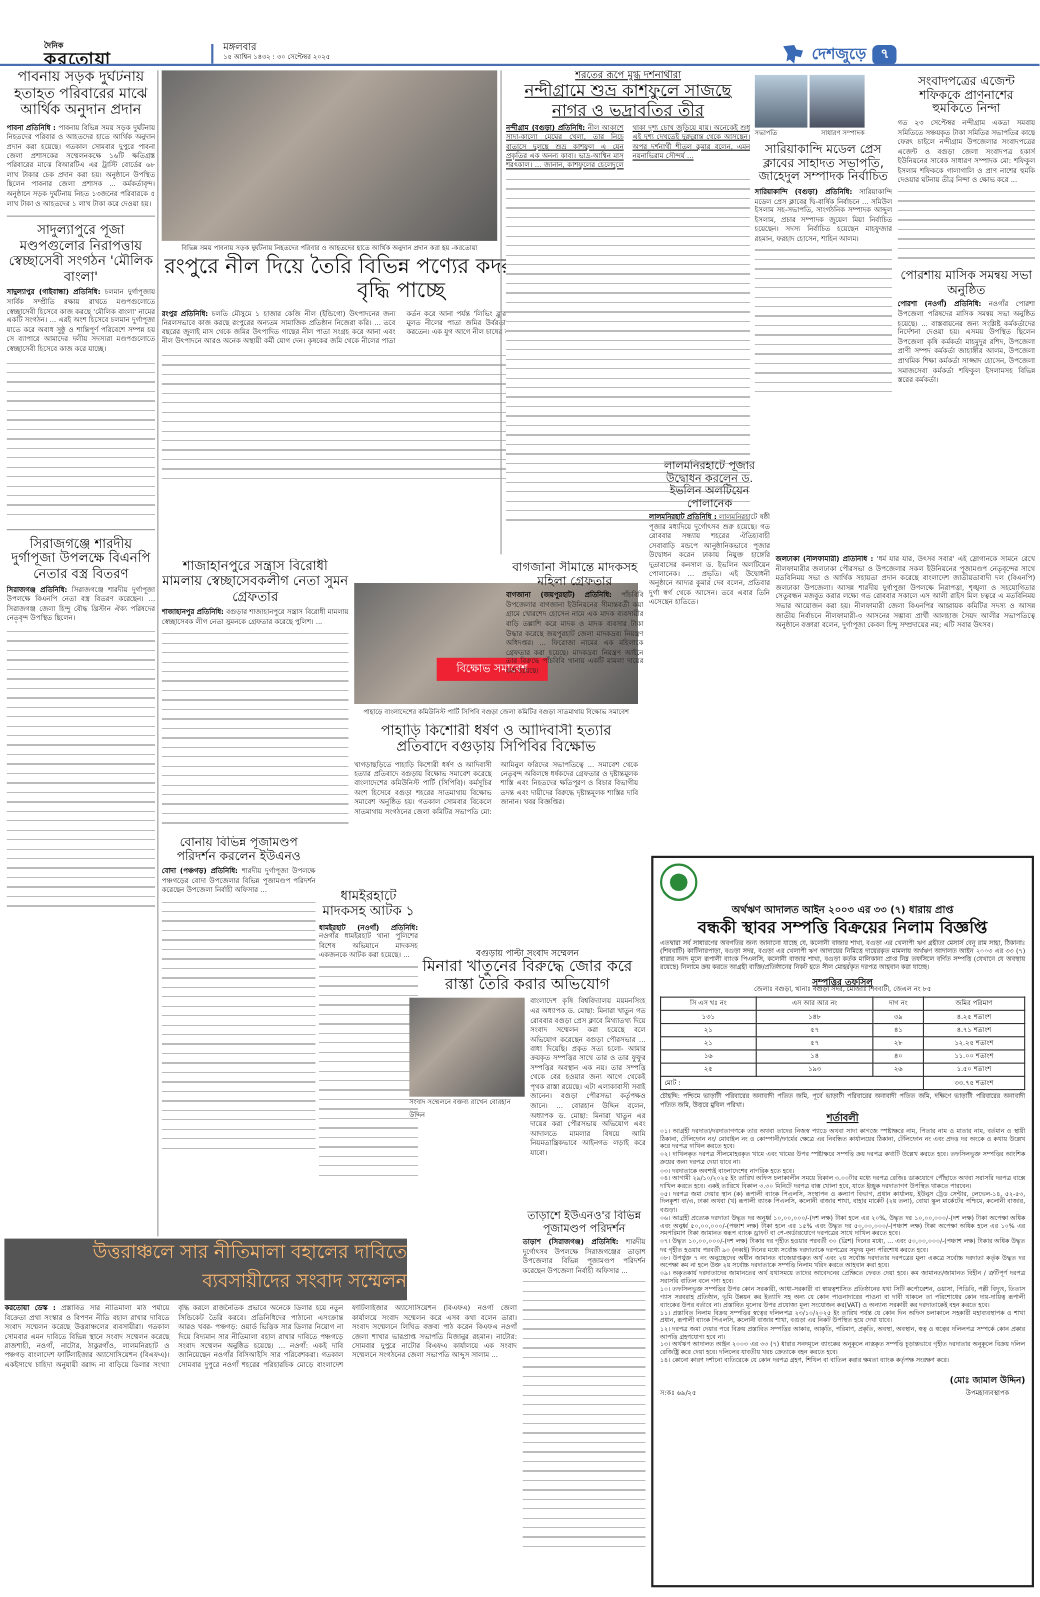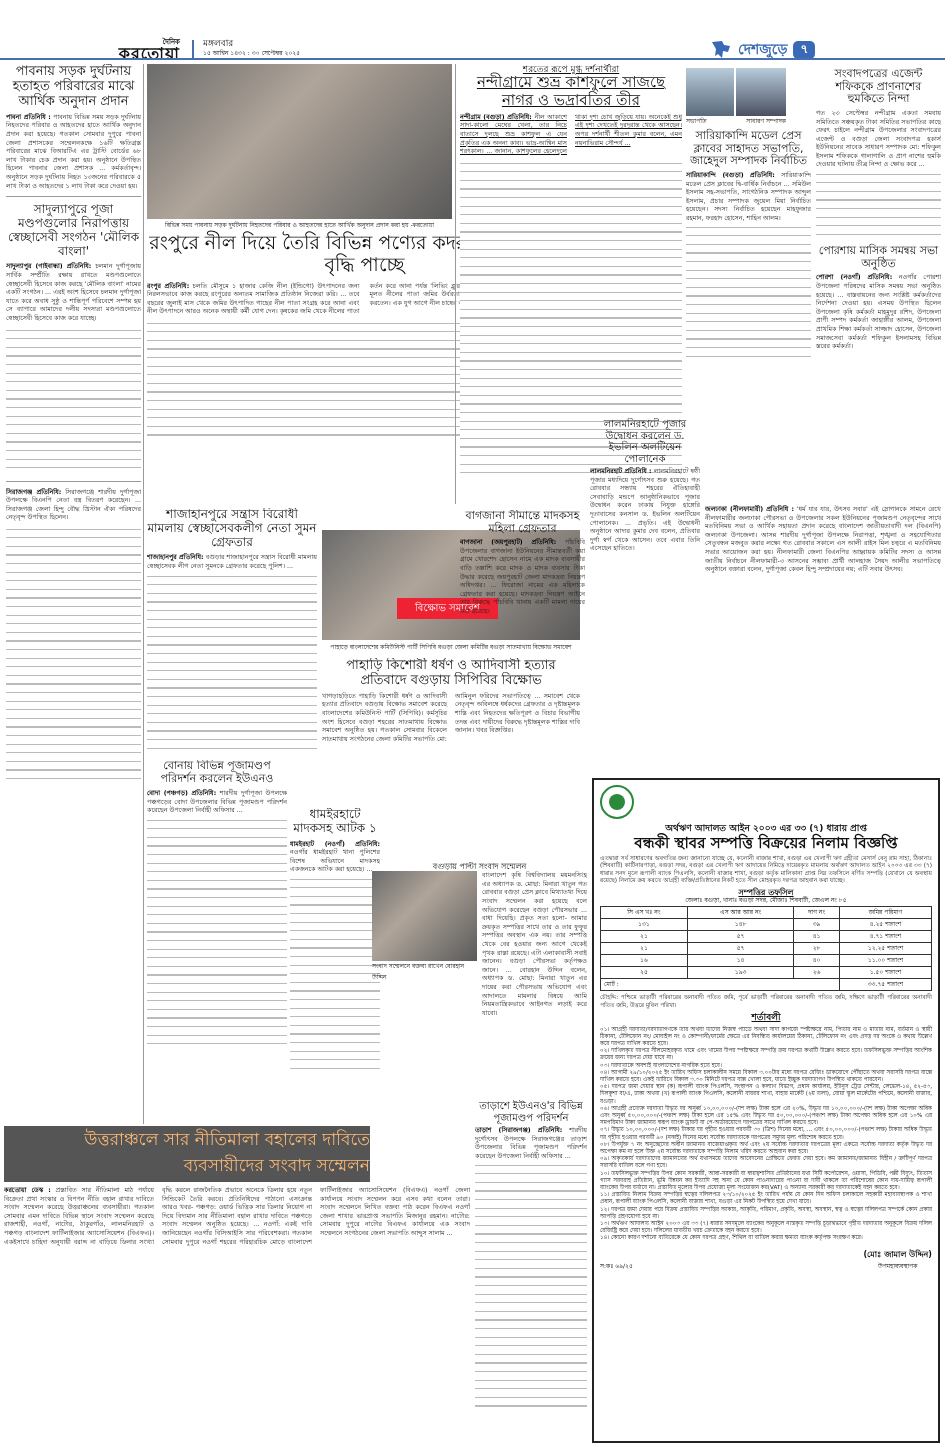--- a/index.html
+++ b/index.html
@@ -1,19 +1,19 @@
 <!DOCTYPE html>
 <html><head>
 <meta charset="utf-8">
 <style>
   * { box-sizing: border-box; margin: 0; padding: 0; }
   body { width: 945px; height: 1452px; background: #fff; font-family: "DejaVu Serif", serif; color: #111; position: relative; overflow: hidden; }
   .abs { position: absolute; }
   .hdr { left: 0; top: 0; width: 945px; height: 56px; }
-  .logo { left: 40px; top: 38px; width: 140px; text-align: right; }
+  .logo { left: 40px; top: 38px; width: 140px; text-align: left; }
   .logo .small { font-size: 7px; font-weight: bold; display: block; line-height: 8px; }
   .logo .big { font-size: 16px; font-weight: bold; letter-spacing: 1px; display: block; line-height: 16px; }
   .sep { left: 192px; top: 40px; width: 2px; height: 18px; background: #4a6fb0; }
   .dayline { left: 203px; top: 38px; font-size: 9px; line-height: 10px; font-family: "DejaVu Sans", sans-serif; }
   .dayline .d2 { font-size: 6px; }
   .section { left: 710px; top: 38px; font-family: "DejaVu Sans", sans-serif; font-weight: bold; font-size: 14px; color: #3a6ab5; display:flex; align-items:center; gap:6px; }
   .pagebadge { background:#3a6ab5; color:#fff; width:22px; height:18px; border-radius:5px; display:flex; align-items:center; justify-content:center; font-size:12px; }
   .rule { left: 0; top: 58px; width: 945px; height: 2px; background: #4a6fb0; }
   .col { position: absolute; overflow: hidden; }
   .hl { font-family: "DejaVu Sans", sans-serif; text-align: center; line-height: 1.15; }
@@ -58,20 +58,21 @@
     <div class="body"><b>পাবনা প্রতিনিধি :</b> <span>পাবনায় বিভিন্ন সময় সড়ক দুর্ঘটনায় নিহতদের পরিবার ও আহতদের হাতে আর্থিক অনুদান প্রদান করা হয়েছে। গতকাল সোমবার দুপুরে পাবনা জেলা প্রশাসকের সম্মেলনকক্ষে ১৬টি ক্ষতিগ্রস্ত পরিবারের মাঝে বিআরটিএ এর ট্রাস্টি বোর্ডের ৬৮ লাখ টাকার চেক প্রদান করা হয়। অনুষ্ঠানে উপস্থিত ছিলেন পাবনার জেলা প্রশাসক ... কর্মকর্তাবৃন্দ। অনুষ্ঠানে সড়ক দুর্ঘটনায় নিহত ১৩জনের পরিবারকে ৫ লাখ টাকা ও আহতদের ১ লাখ টাকা করে দেওয়া হয়।</span></div>
   </div>
   <div class="hline" style="position:relative;margin:6px 0;"></div>
   <div>
     <div class="hl" style="font-size:12px;margin-bottom:4px;">সাদুল্যাপুরে পূজা মণ্ডপগুলোর নিরাপত্তায় স্বেচ্ছাসেবী সংগঠন 'মৌলিক বাংলা'</div>
     <div class="body"><b>সাদুল্যাপুর (গাইবান্ধা) প্রতিনিধি:</b> <span>চলমান দুর্গাপূজায় সার্বিক সম্প্রীতি রক্ষায় রাখতে মণ্ডপগুলোতে স্বেচ্ছাসেবী হিসেবে কাজ করছে 'মৌলিক বাংলা' নামের একটি সংগঠন। ... এরই অংশ হিসেবে চলমান দুর্গাপূজা যাতে করে অবাধ সুষ্ঠু ও শান্তিপূর্ণ পরিবেশে সম্পন্ন হয় সে ব্যাপারে আমাদের দলীয় সদস্যরা মণ্ডপগুলোতে স্বেচ্ছাসেবী হিসেবে কাজ করে যাচ্ছে।</span></div>
     <div class="body filler" style="height:150px;margin-top:2px;"></div>
   </div>
   <div class="hline" style="position:relative;margin:6px 0;"></div>
   <div>
+    <div class="hl" style="font-size:12px;margin-bottom:4px;">সিরাজগঞ্জে শারদীয় দুর্গাপূজা উপলক্ষে বিএনপি নেতার বস্ত্র বিতরণ</div>
     <div class="body"><b>সিরাজগঞ্জ প্রতিনিধি:</b> <span>সিরাজগঞ্জে শারদীয় দুর্গাপূজা উপলক্ষে বিএনপি নেতা বস্ত্র বিতরণ করেছেন। ... সিরাজগঞ্জ জেলা হিন্দু বৌদ্ধ খ্রিস্টান ঐক্য পরিষদের নেতৃবৃন্দ উপস্থিত ছিলেন।</span></div>
     <div class="body filler" style="height:260px;margin-top:2px;"></div>
   </div>
 </div>
 <div class="vline" style="left:143px;top:64px;height:1060px;"></div>
 
 <div class="photo" style="left:147px;top:64px;width:305px;height:155px;"></div>
 <div class="cap abs" style="left:147px;top:220px;width:305px;">বিভিন্ন সময় পাবনায় সড়ক দুর্ঘটনায় নিহতদের পরিবার ও আহতদের হাতে আর্থিক অনুদান প্রদান করা হয় -করতোয়া</div>
 
 <div class="col" style="left:147px;top:230px;width:435px;height:270px;">
@@ -102,20 +103,21 @@
 </div>
 
 <div class="col" style="left:290px;top:808px;width:90px;height:290px;">
   <div class="hl" style="font-size:12px;margin-bottom:4px;">ধামইরহাটে মাদকসহ আটক ১</div>
   <div class="body"><b>ধামইরহাট (নওগাঁ) প্রতিনিধি:</b> <span>নওগাঁর ধামইরহাট থানা পুলিশের বিশেষ অভিযানে মাদকসহ একজনকে আটক করা হয়েছে। ...</span></div>
   <div class="body filler" style="height:200px;"></div>
 </div>
 
 <div class="col" style="left:372px;top:862px;width:215px;height:230px;">
   <div class="hl" style="font-size:8px;">বগুড়ায় পাল্টা সংবাদ সম্মেলন</div>
+  <div class="hl" style="font-size:14px;margin-bottom:4px;">মিনারা খাতুনের বিরুদ্ধে জোর করে রাস্তা তৈরি করার অভিযোগ</div>
   <div style="display:flex;gap:5px;">
     <div style="width:105px;">
       <div class="photo" style="position:relative;width:105px;height:90px;"></div>
       <div class="cap" style="text-align:left;">সংবাদ সম্মেলনে বক্তব্য রাখেন বোরহান উদ্দিন</div>
     </div>
     <div class="body" style="width:105px;">বাংলাদেশ কৃষি বিশ্ববিদ্যালয় ময়মনসিংহ এর অধ্যাপক ড. মোছা: মিনারা খাতুন গত রোববার বগুড়া প্রেস ক্লাবে মিথ্যাতথ্য দিয়ে সংবাদ সম্মেলন করা হয়েছে বলে অভিযোগ করেছেন বগুড়া পৌরসভার ... বাধা দিয়েছি। প্রকৃত সত্য হলো- আমার ক্রয়কৃত সম্পত্তির সাথে তার ও তার ফুফুর সম্পত্তির অবস্থান এক নয়। তার সম্পত্তি থেকে বের হওয়ার জন্য আগে থেকেই পৃথক রাস্তা রয়েছে। এটা এলাকাবাসী সবাই জানেন। বগুড়া পৌরসভা কর্তৃপক্ষও জানে। ... বোরহান উদ্দিন বলেন, অধ্যাপক ড. মোছা: মিনারা খাতুন এর দায়ের করা পৌরসভায় অভিযোগ এবং আদালতে মামলার বিষয়ে আমি নিয়মতান্ত্রিকভাবে আইনগত লড়াই করে যাবো।</div>
   </div>
 </div>
 
 <div class="vline" style="left:455px;top:64px;height:440px;"></div>

